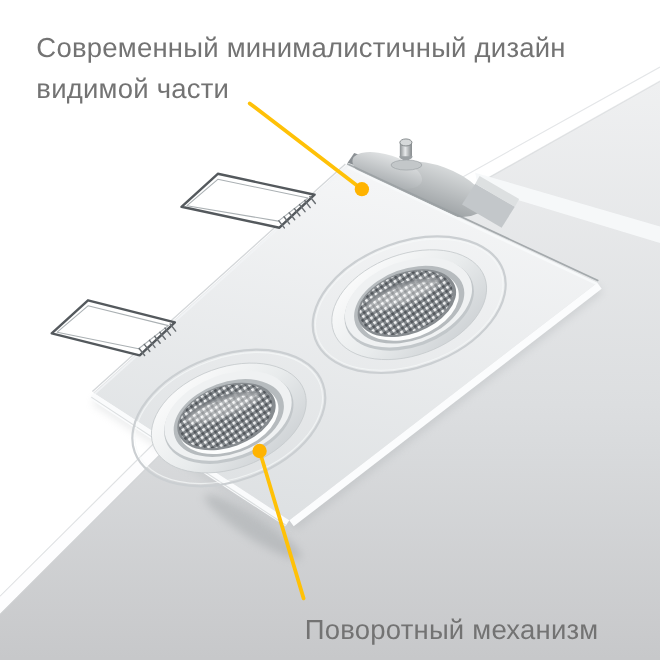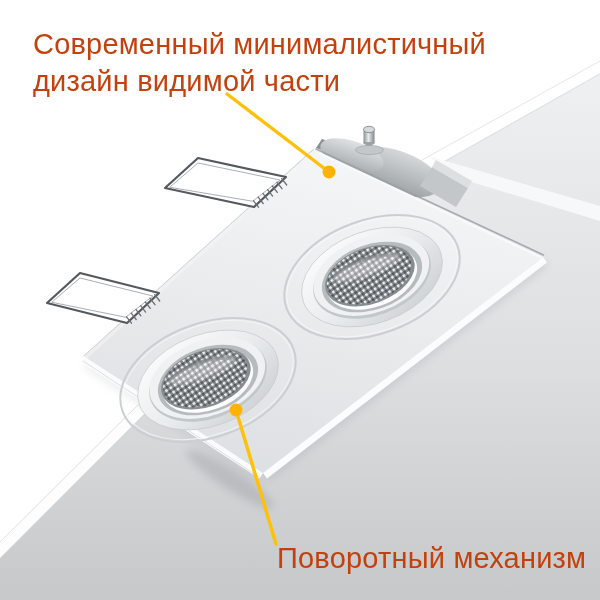--- a/index.html
+++ b/index.html
@@ -2,26 +2,26 @@
 <html><head>
 <meta charset="utf-8">
 <style>
   html,body{margin:0;padding:0;background:#ffffff;}
   #stage{
     position:relative;width:600px;height:600px;overflow:hidden;
     background:#ffffff;font-family:"Liberation Sans", sans-serif;
   }
   #scene{position:absolute;left:0;top:0;}
   .label{
-    position:absolute;color:#c2410c;font-size:29px;line-height:37px;
+    position:absolute;color:#737373;font-size:25px;line-height:37px;
     font-weight:400;letter-spacing:0.2px;white-space:pre-wrap;
   }
   .label.one-line{white-space:nowrap;}
   #label-design{left:33px;top:26px;width:552px;}
-  #label-mechanism{left:277px;top:540px;}
+  #label-mechanism{left:277px;top:555px;}
 </style>
 </head>
 <body>
 
 <div id="stage">
 
   <svg id="scene" width="600" height="600" viewBox="0 0 600 600">
     <defs>
       <linearGradient id="ceilG" gradientUnits="userSpaceOnUse" x1="300" y1="60" x2="300" y2="620">
         <stop offset="0" stop-color="#f0f1f2"></stop>

